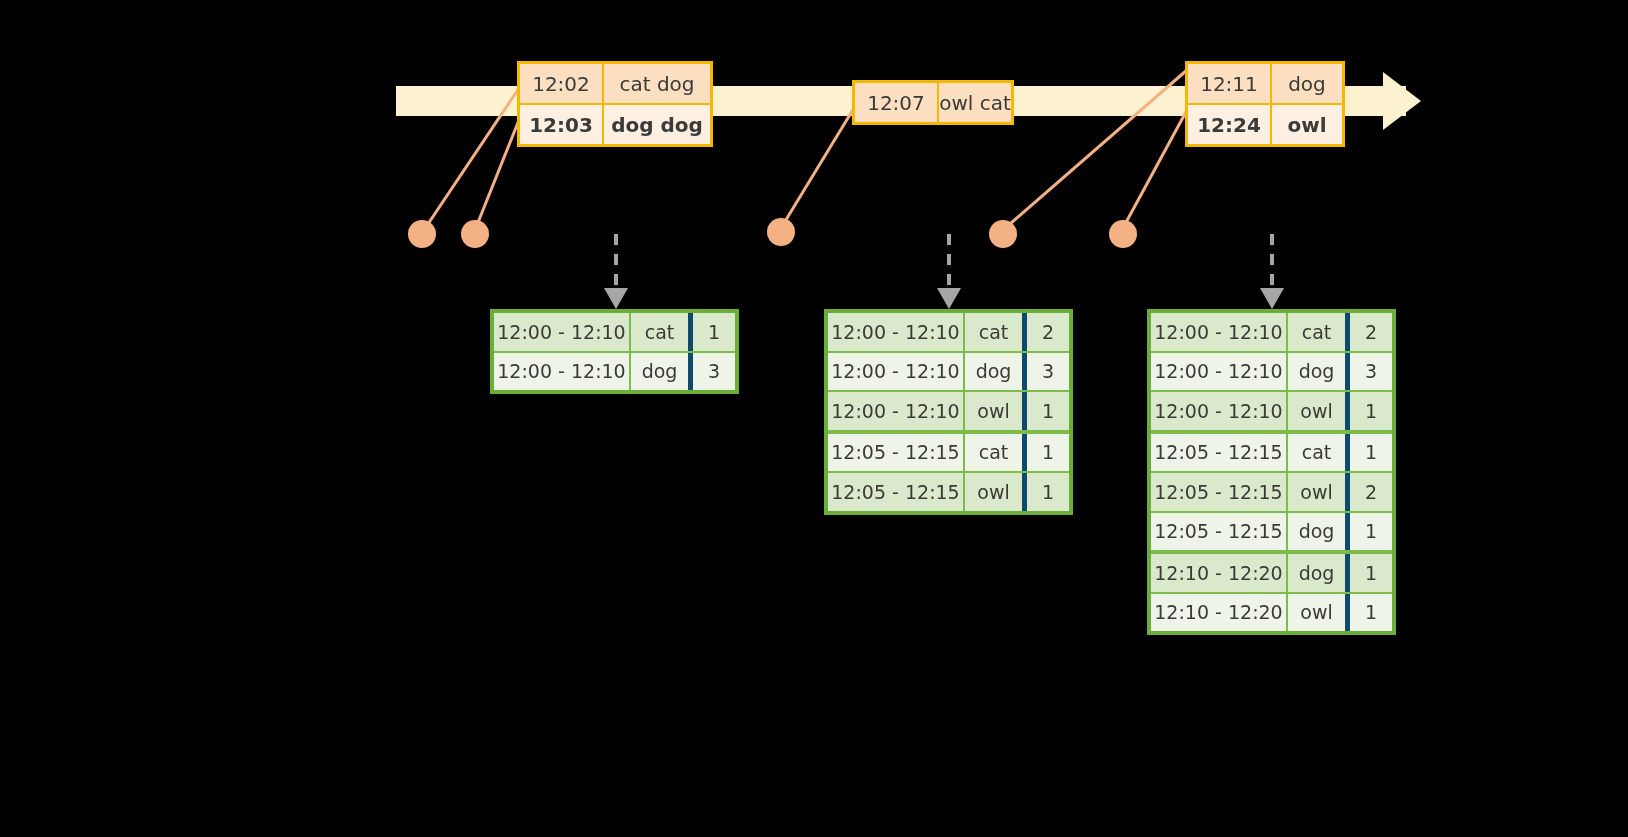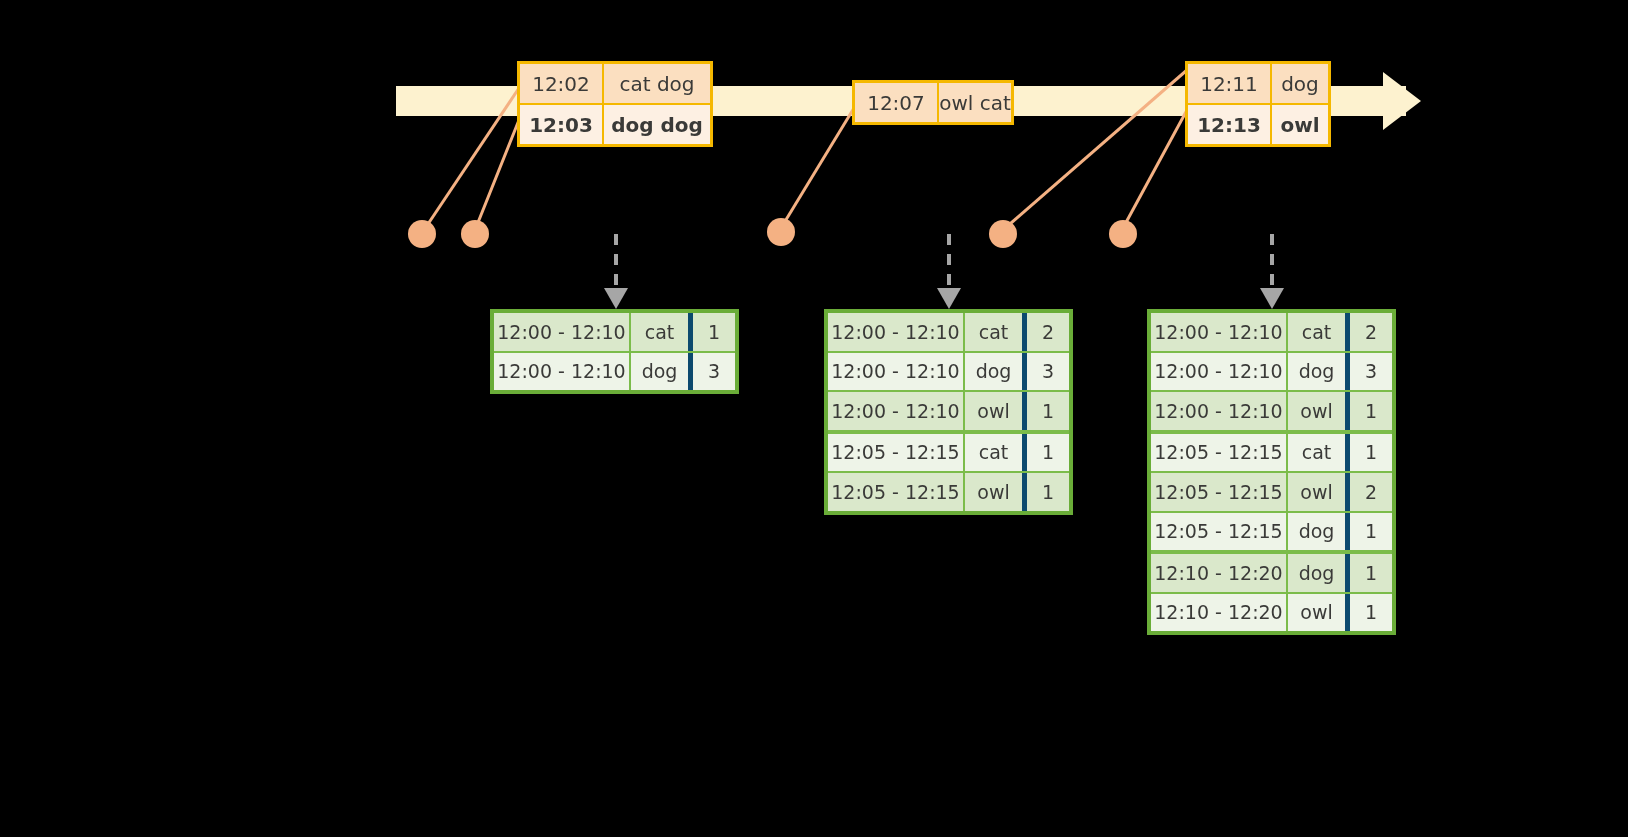--- a/index.html
+++ b/index.html
@@ -61,21 +61,21 @@
     font-size: 20px;
     color: #3a3a38;
     box-sizing: border-box;
     white-space: nowrap;
   }
   .ev-cell.time { width: 84px; border-right: 2px solid #f5b800; }
   .ev-cell.val  { flex: 1; }
 
   #ev-box-1 { left: 501px;  top: 61px;  width: 196px; }
   #ev-box-2 { left: 836px;  top: 80px;  width: 162px; }
-  #ev-box-3 { left: 1169px; top: 61px;  width: 146px; }
+  #ev-box-3 { left: 1169px; top: 61px;  width: 160px; }
 
   
   .res-table {
     position: absolute;
     border: 4px solid #6aad38;
     box-sizing: border-box;
     background: #4c1d95;
   }
   .res-row {
     display: flex;
@@ -154,21 +154,21 @@
       <div class="ev-cell val">owl cat</div>
     </div>
   </div>
 
   <div class="ev-box" id="ev-box-3">
     <div class="ev-row shade">
       <div class="ev-cell time">12:11</div>
       <div class="ev-cell val">dog</div>
     </div>
     <div class="ev-row plain">
-      <div class="ev-cell time">12:13</div>
+      <div class="ev-cell time">12:24</div>
       <div class="ev-cell val">owl</div>
     </div>
   </div>
 
   <div class="res-table" id="res-table-1">
       <div class="res-row shade">
         <div class="res-cell window">12:00 - 12:10</div>
         <div class="res-cell key">cat</div>
         <div class="res-cell count">1</div>
       </div>

